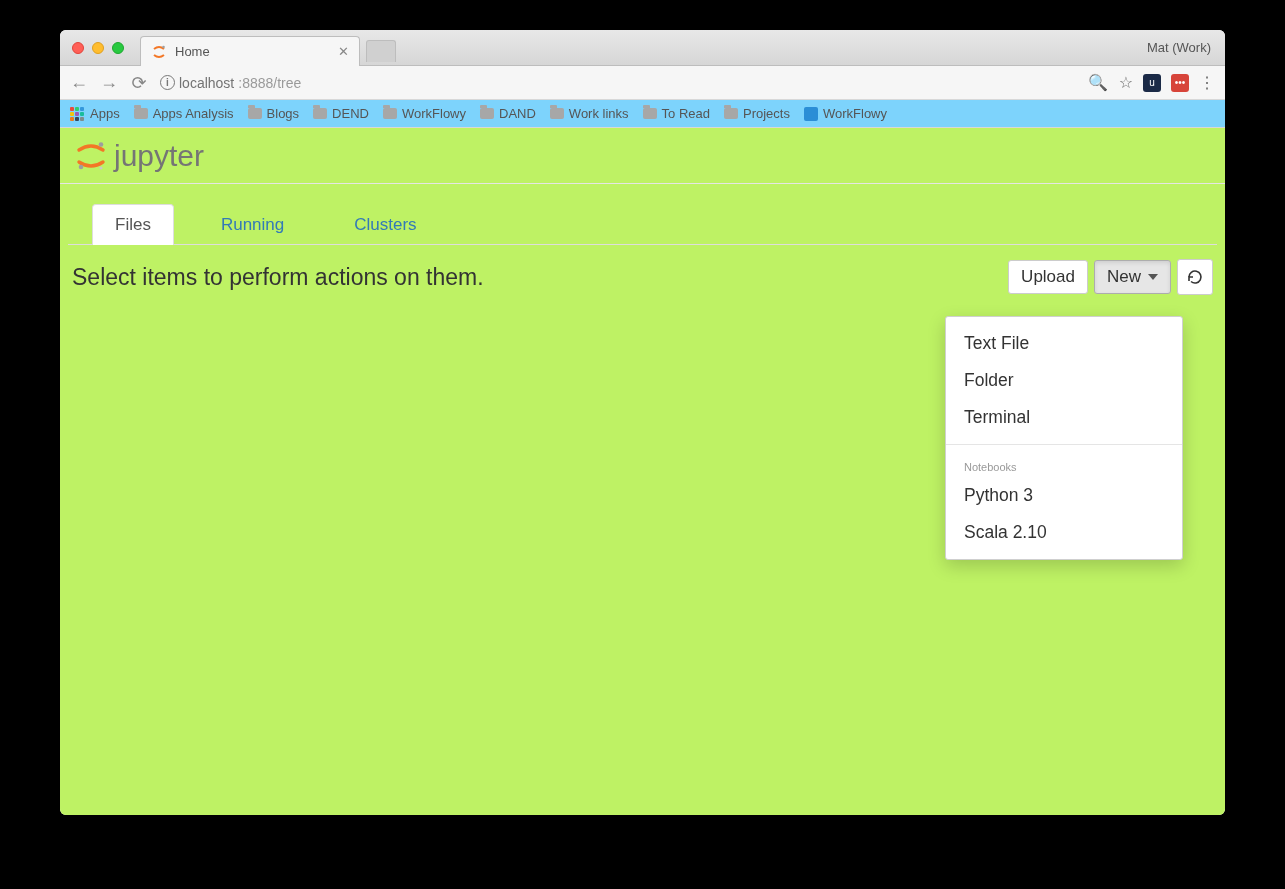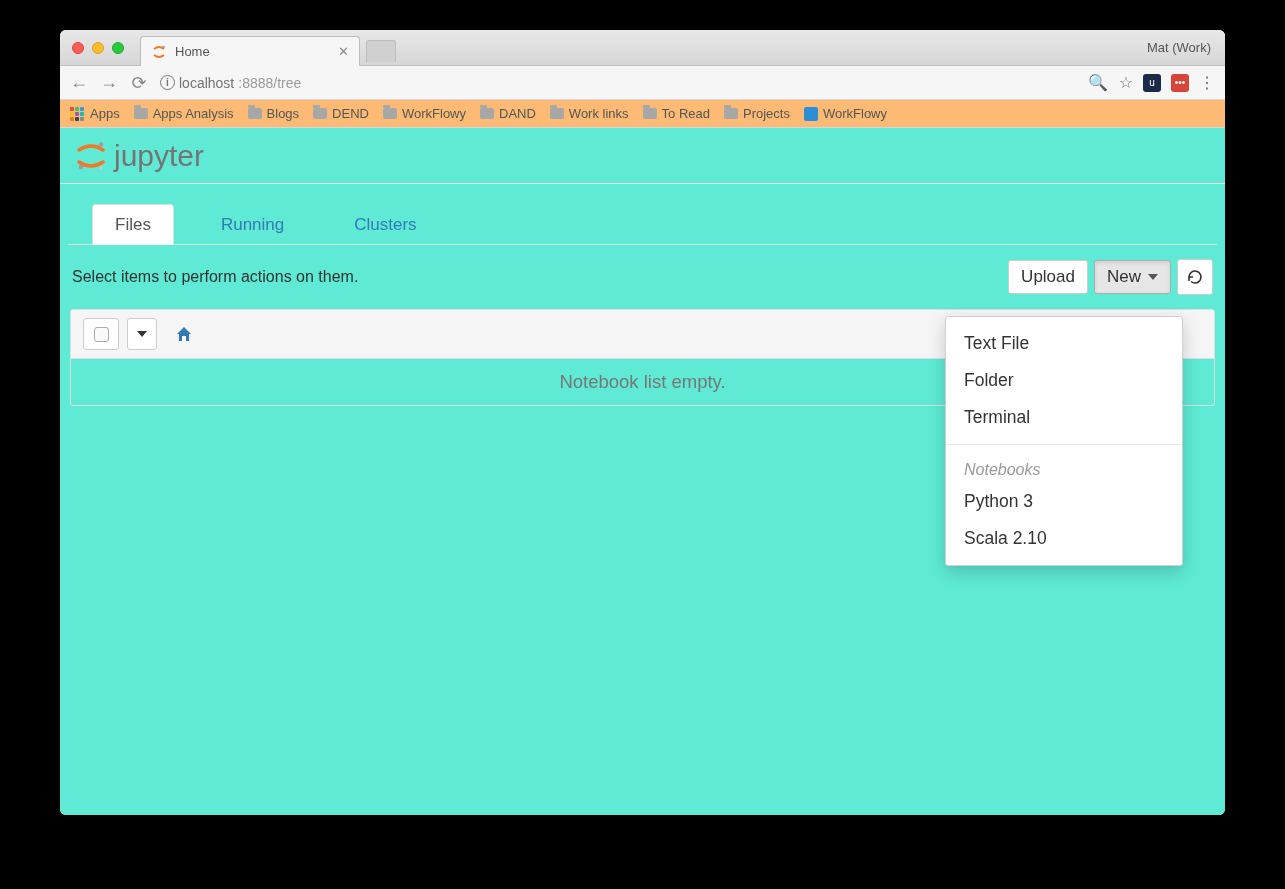--- a/index.html
+++ b/index.html
@@ -102,21 +102,21 @@
 .url-host { color: #737373; }
 .url-rest { color: #9a9a9a; }
 .right-icons { display: flex; align-items: center; gap: 10px; margin-left: 8px; }
 .zoom-icon, .star-icon, .menu-dots { color: #6b6b6b; font-size: 16px; }
 .ext-square { width: 18px; height: 18px; border-radius: 3px; display:flex;align-items:center;justify-content:center;font-size:10px;color:#fff;}
 .ext-blue { background:#1b2a47; }
 .ext-red { background:#d7443a; }
 
 .bookmarkbar {
   height: 28px;
-  background: #fdba74;
+  background: #7dd3fc;
   border-bottom: 1px solid #d8d8d8;
   display: flex;
   align-items: center;
   padding: 0 10px;
   gap: 14px;
   font-size: 13px;
   color: #555;
 }
 .bm-apps {
   display: flex; align-items: center; gap: 6px;
@@ -145,21 +145,21 @@
   border-radius: 2px;
   position: relative;
 }
 .folder-icon::before {
   content:""; position:absolute; top:-3px; left:0; width:7px; height:3px;
   background:#a7a7a7; border-radius:1px 1px 0 0;
 }
 .wf-icon{width:14px;height:14px;background:#2b8ed6;border-radius:2px;}
 
 
-.page { flex:1; background:#5eead4; position: relative; }
+.page { flex:1; background:#bef264; position: relative; }
 .jupyter-header {
   height: 56px;
   display: flex; align-items: center;
   padding: 0 14px;
   border-bottom: 1px solid #e5e5e5;
 }
 .jp-logo { display:flex; align-items:center; gap:6px; }
 .jp-logo-text { font-size: 30px; color:#757575; font-weight:400; letter-spacing:0px; }
 
 .jp-tab-row {
@@ -181,21 +181,21 @@
   color:#555;
   background:#fff;
   border-color:#ddd #ddd #fff #ddd;
   border-radius: 4px 4px 0 0;
 }
 
 .action-row {
   display:flex; align-items:center;
   padding: 14px 4px 10px 4px;
 }
-.action-text { font-size: 16px; color:#333; }
+.action-text { font-size: 23px; color:#333; }
 .spacer { flex:1; }
 .btn {
   background:#fff; border:1px solid #ccc; border-radius:3px;
   padding: 6px 12px; font-size:17px; color:#333; display:inline-flex; align-items:center; gap:7px;
 }
 .btn.pressed { background:#e6e6e6; border-color:#adadad; box-shadow: inset 0 2px 4px rgba(0,0,0,0.1);}
 .caret-down {
   width:0;height:0;border-left:5px solid transparent;border-right:5px solid transparent;border-top:6px solid #555;
   display:inline-block;
 }
@@ -240,21 +240,21 @@
   border-radius: 3px;
   box-shadow: 0 6px 18px rgba(0,0,0,0.18);
   padding: 8px 0;
 }
 .dropdown .item {
   padding: 8px 18px;
   font-size: 17.5px;
   color:#333;
 }
 .dropdown .divider { height:1px; background:#e5e5e5; margin:8px 0; }
-.dropdown .header { padding: 8px 6px 4px 18px; color:#999; font-size:16px;font-style:italic; }
+.dropdown .header { padding: 8px 6px 4px 18px; color:#999; font-size:11px; }
 
 .page-inner { padding: 0 8px; }
 
 svg { display:block; }
 </style>
 </head>
 <body>
 
 <div class="window">
 
@@ -386,36 +386,20 @@
         </span>
         <span style="width:6px"></span>
         <span class="refresh-btn">
           <svg width="18" height="18" viewBox="0 0 18 18">
             <path d="M3 9 a6 6 0 1 1 2 4.5" stroke="#333" stroke-width="1.6" fill="none"></path>
             <path d="M3 13 l0 -4 l4 0" stroke="#333" stroke-width="1.6" fill="none"></path>
           </svg>
         </span>
       </div>
 
-      <div class="list-area">
-        <div class="list-header">
-          <div class="select-check">
-              <div class="box"></div>
-            </div>
-          <div class="select-drop">
-              <div class="small-caret"></div>
-            </div>
-          <span class="home-icon">
-            <svg width="18" height="18" viewBox="0 0 18 18">
-              <path d="M2 9 L9 2 L16 9 L14 9 L14 16 L11 16 L11 11 L7 11 L7 16 L4 16 L4 9 Z" fill="#337ab7"></path>
-            </svg>
-          </span>
-        </div>
-        <div class="empty-text">Notebook list empty.</div>
-      </div>
     </div>
 
     <div class="dropdown">
       <div class="item">Text File</div>
       <div class="item">Folder</div>
       <div class="item">Terminal</div>
       <div class="divider"></div>
       <div class="header">Notebooks</div>
       <div class="item">Python 3</div>
       <div class="item">Scala 2.10</div>

